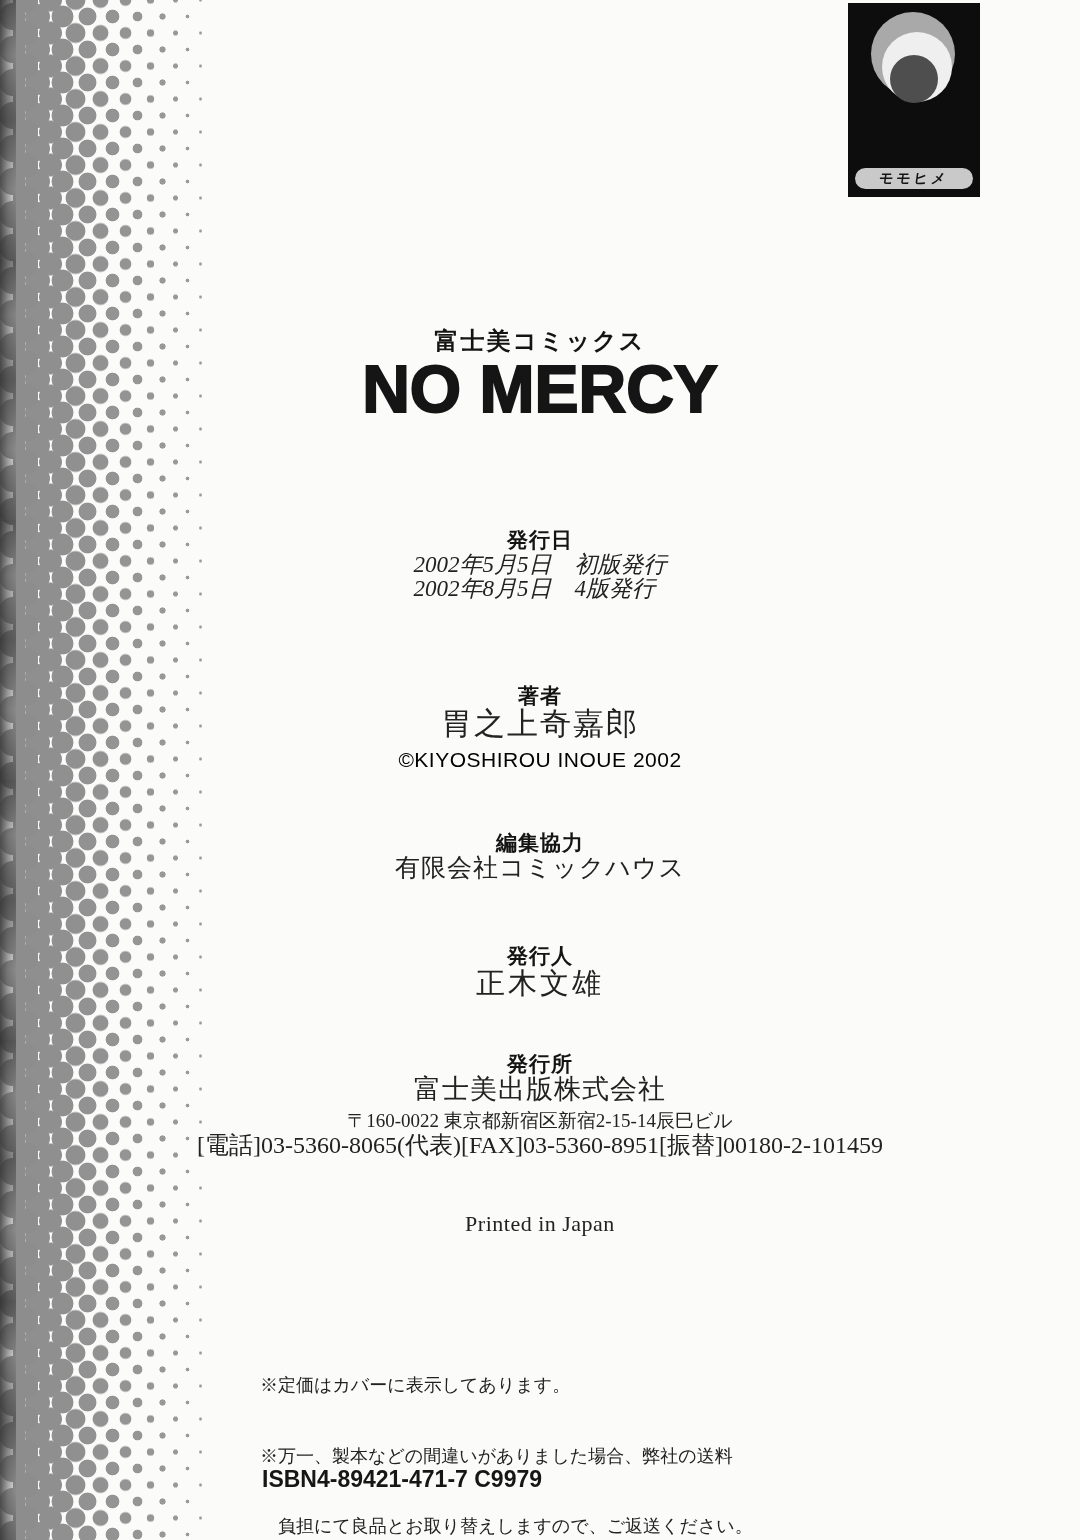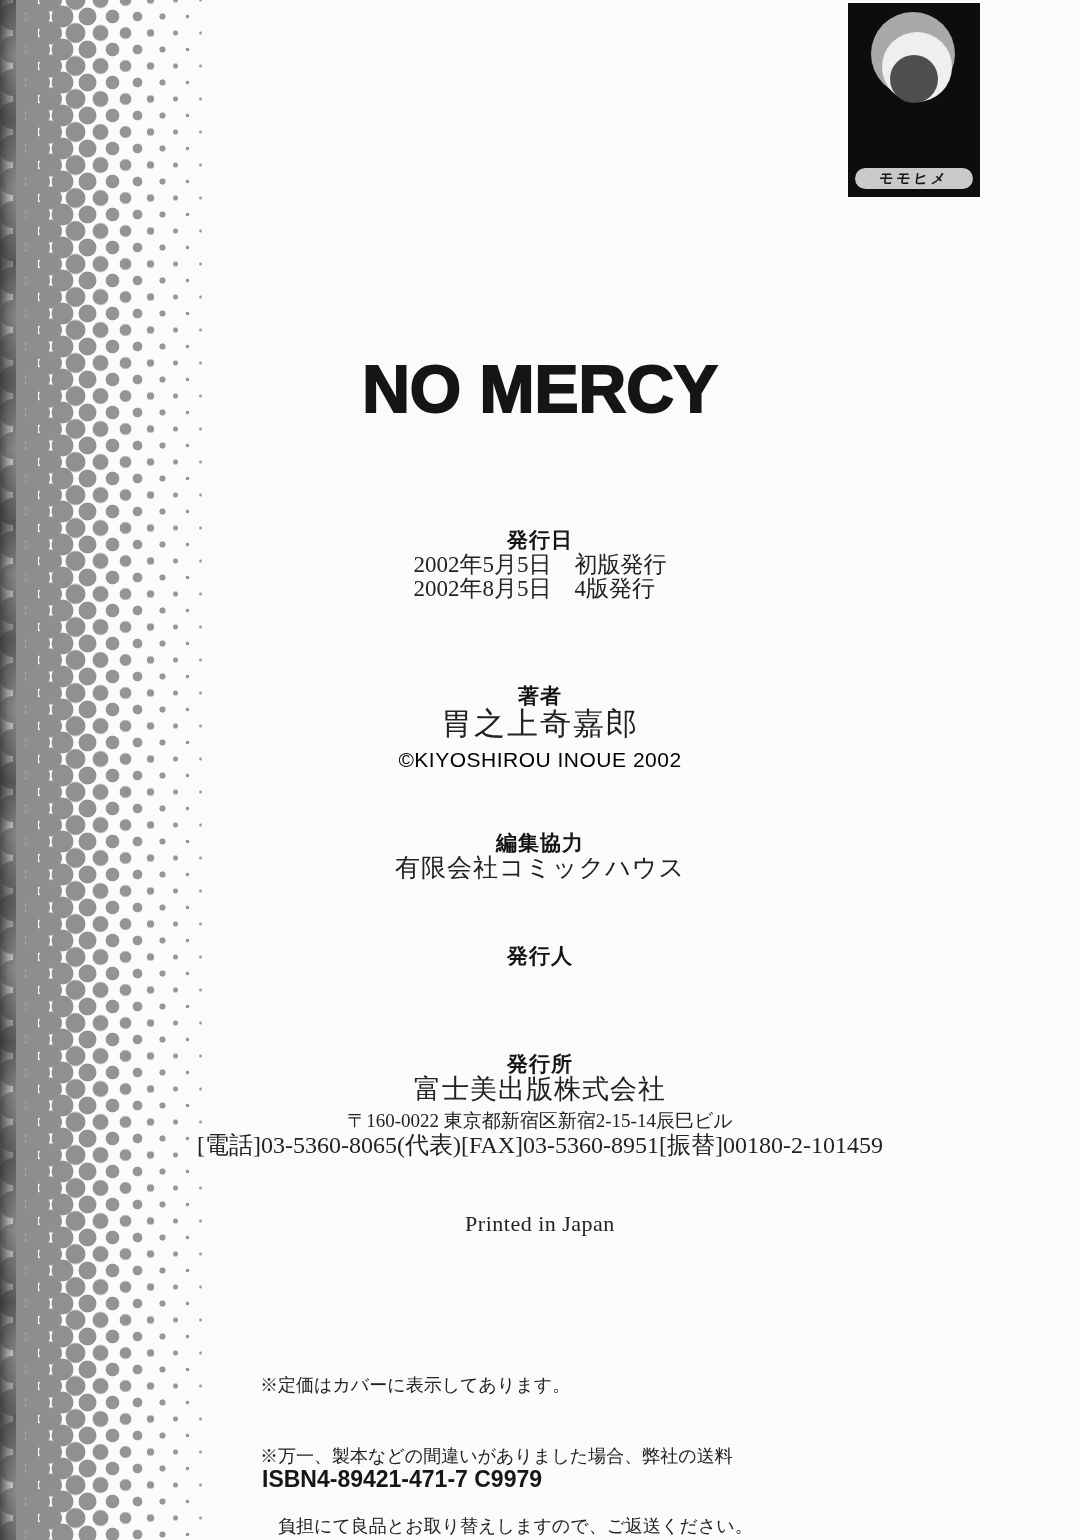--- a/index.html
+++ b/index.html
@@ -93,21 +93,21 @@
 
   .series{top:327px;font-size:24px;line-height:28px;letter-spacing:2px;}
   .title{
     top:352px;font-size:66px;line-height:74px;letter-spacing:0px;
     font-weight:bold;color:#151515;
     -webkit-text-stroke:2px #151515;
   }
   .lbl{font-size:21px;line-height:26px;letter-spacing:1px;}
   .pub-label{top:527px;}
   .dates{top:553px;font-size:23px;line-height:24px;}
-  .dates .inner{display:inline-block;text-align:left;}
+  .dates .inner{display:inline-block;text-align:left;font-style:italic;}
   .author-label{top:683px;}
   .author-name{top:706px;font-size:31px;line-height:36px;letter-spacing:2px;}
   .copyright{top:748px;font-family:"Liberation Sans", sans-serif;font-weight:normal;
              font-size:21px;line-height:24px;letter-spacing:.5px;color:#000000;}
   .editing-label{top:830px;text-align:center;}
   .editing-name{top:853px;font-size:25px;line-height:30px;letter-spacing:1px;}
   .issuer-label{top:943px;}
   .issuer-name{top:966px;font-size:29px;line-height:34px;letter-spacing:3px;}
   .publisher-label{top:1051px;}
   .publisher-name{top:1074px;font-size:27px;line-height:31px;letter-spacing:1px;}
@@ -138,33 +138,35 @@
 
   <div class="logo">
     <div class="c c-gray"></div>
     <div class="c c-white"></div>
     <div class="c c-dark"></div>
     <div class="logo-pill">
       <span class="logo-sub">モモヒメ</span>
     </div>
   </div>
 
+  <div class="blk gothic series">富士美コミックス</div>
   <div class="blk gothic title">NO MERCY</div>
 
   <div class="blk gothic lbl pub-label">発行日</div>
   <div class="blk serif dates"><span class="inner"><span>2002年5月5日　初版発行</span><br><span>2002年8月5日　4版発行</span></span></div>
 
   <div class="blk gothic lbl author-label">著者</div>
   <div class="blk serif author-name">胃之上奇嘉郎</div>
   <div class="blk copyright">©KIYOSHIROU INOUE 2002</div>
 
   <div class="blk gothic lbl editing-label">編集協力</div>
   <div class="blk serif editing-name">有限会社コミックハウス</div>
 
   <div class="blk gothic lbl issuer-label">発行人</div>
+  <div class="blk serif issuer-name">正木文雄</div>
 
   <div class="blk gothic lbl publisher-label">発行所</div>
   <div class="blk serif publisher-name">富士美出版株式会社</div>
   <div class="blk serif address">〒160-0022 東京都新宿区新宿2-15-14辰巳ビル</div>
   <div class="blk serif contacts">[電話]03-5360-8065(代表)[FAX]03-5360-8951[振替]00180-2-101459</div>
 
   <div class="blk serif printed">Printed in Japan</div>
 
   <div class="notes">
     <div>※定価はカバーに表示してあります。</div>

